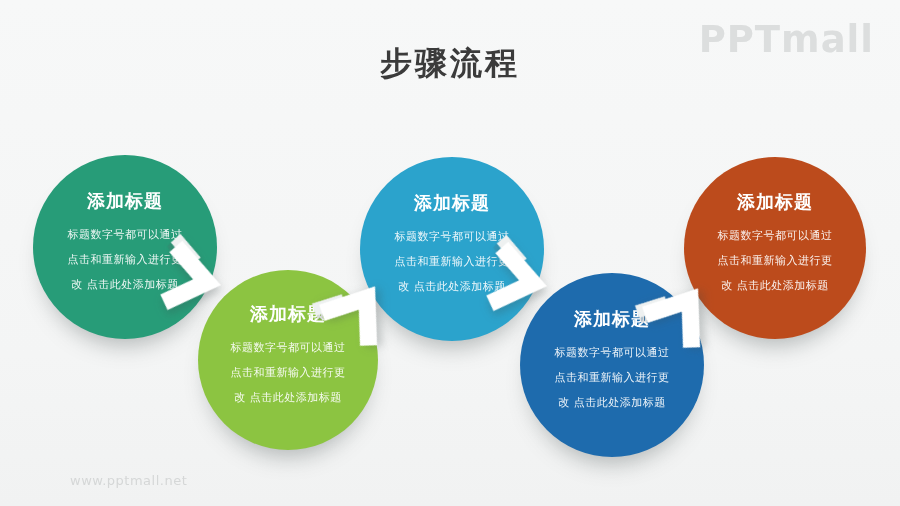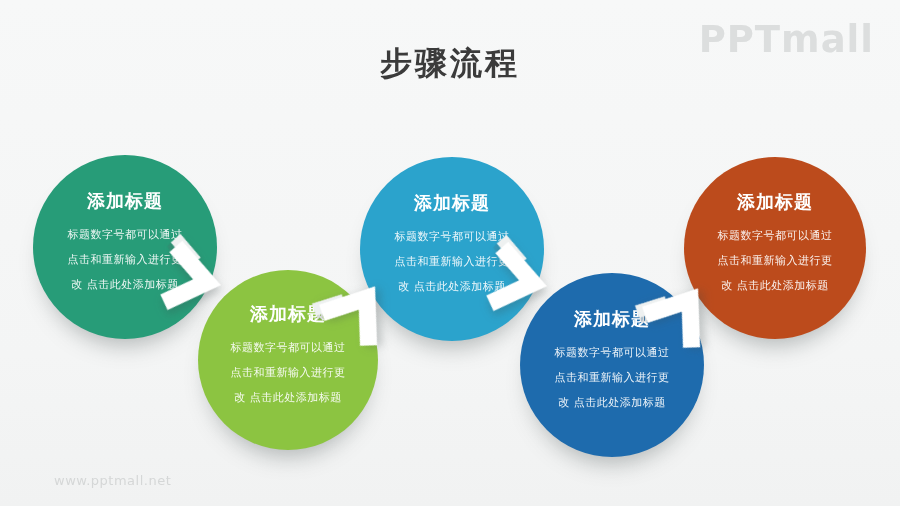--- a/index.html
+++ b/index.html
@@ -13,21 +13,21 @@
     position:absolute;top:42px;left:0;width:900px;text-align:center;
     font-size:32px;font-weight:bold;color:#3b3b3b;letter-spacing:3px;
   }
 
   .brand-logo{
     position:absolute;top:18px;right:26px;
     font-size:37px;font-weight:bold;color:#dcdede;letter-spacing:1px;
   }
 
   .watermark{
-    position:absolute;left:54px;top:473px;
+    position:absolute;left:70px;top:473px;
     font-size:13px;color:#d5d7d7;letter-spacing:0.5px;
   }
 
   .circle{
     position:absolute;border-radius:50%;
     display:flex;align-items:center;justify-content:center;
     box-shadow:0 16px 22px -10px rgba(80,90,90,0.40);
   }
   .c1{left:33px;top:155px;width:184px;height:184px;}
   .c2{left:198px;top:270px;width:180px;height:180px;}

